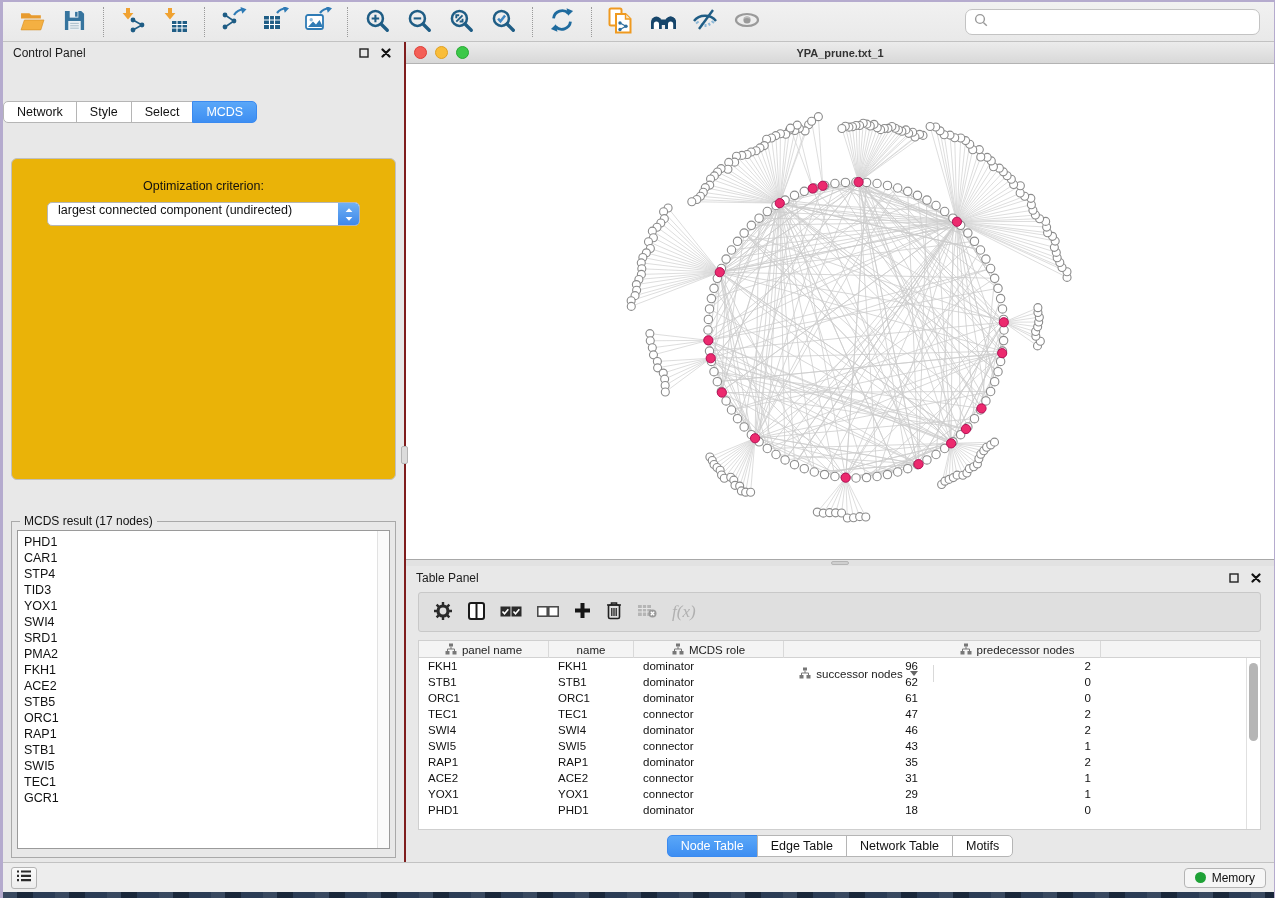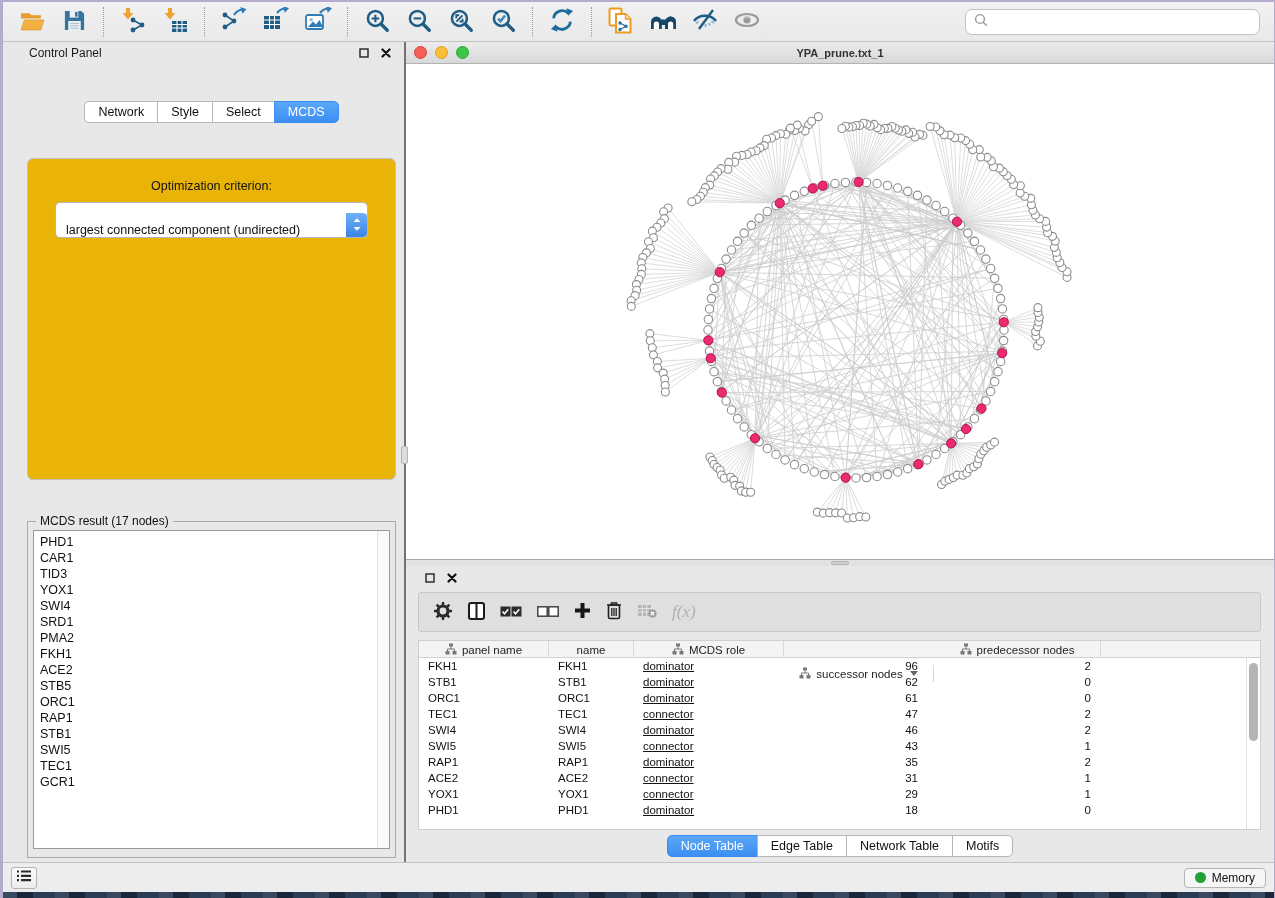--- a/index.html
+++ b/index.html
@@ -10,34 +10,34 @@
   
   .toolbar{height:40px;background:linear-gradient(#f1f1f1,#e9e9e9);border-bottom:1px solid #c2c2c2;display:flex;align-items:center;padding:0 8px;flex:0 0 auto;}
   .tbtn{width:42px;height:34px;display:flex;align-items:center;justify-content:center;background:none;border:none;padding:0;cursor:default;}
   .tsep{width:0;height:30px;border-left:1px dotted #9a9a9a;margin:0 8px;}
   .tspacer{flex:1;}
   .searchbox{width:295px;height:26px;border:1px solid #c3c3c3;border-radius:7px;background:#fff;display:flex;align-items:center;padding:0 8px;margin-right:6px;}
   .searchbox input{border:none;outline:none;flex:1;font-size:12px;background:transparent;margin-left:6px;}
 
   
   .main{flex:1;display:flex;min-height:0;position:relative;}
-  .control-panel{width:403px;flex:0 0 403px;border-right:2px solid #737373;background:#e8e8e8;display:flex;flex-direction:column;padding:0 0 4px 16px;gap:33px;}
+  .control-panel{width:403px;flex:0 0 403px;border-right:2px solid #7f1d1d;background:#e8e8e8;display:flex;flex-direction:column;padding:0 0 4px 0;gap:33px;}
   .panel-head{height:24px;display:flex;align-items:center;padding:0 10px;font-size:12px;color:#1b1b1b;}
   .panel-head .ph-title{flex:1;}
   .wicon{width:16px;height:16px;display:flex;align-items:center;justify-content:center;margin-left:6px;background:none;border:none;padding:0;}
 
-  .cp-tabs{display:flex;justify-content:center;margin:4px 0 2px 0;}
+  .cp-tabs{display:flex;margin:4px 0 2px 0;}
   .tab{border:1px solid #b5b5b5;background:#fff;font-size:12.5px;color:#111;padding:2px 13px;margin-left:-1px;line-height:16px;}
   .tab:first-child{border-radius:5px 0 0 5px;margin-left:0;}
   .tab:last-child{border-radius:0 5px 5px 0;}
   .tab.active{background:linear-gradient(#5aa7f8,#3d8ef2);border-color:#3a8af0;color:#fff;}
 
   .options-box{margin:0 8px;border:1px solid #c0c0c0;border-radius:6px;background:#eab308;height:358px;display:flex;flex-direction:column;align-items:center;}
   .opt-label{font-size:12.5px;color:#111;margin-top:20px;}
-  .select{width:313px;height:36px;margin-top:9px;border:1px solid #b6b6b6;border-radius:5px;background:#fff;display:flex;align-items:flex-end;overflow:hidden;}
+  .select{width:313px;height:24px;margin-top:9px;border:1px solid #b6b6b6;border-radius:5px;background:#fff;display:flex;align-items:flex-start;overflow:hidden;}
   .select .sel-text{flex:1;font-size:12.5px;padding-left:10px;color:#111;white-space:nowrap;}
   .select .sel-cap{width:21px;height:24px;background:linear-gradient(#6fb0f5,#3a84e8);display:flex;align-items:center;justify-content:center;border-radius:0 4px 4px 0;}
   .btn-row{display:flex;gap:14px;margin-top:12px;}
   .btn{border:1px solid #b0b0b0;border-radius:5px;background:linear-gradient(#ffffff,#f2f2f2);font-size:12.5px;color:#111;padding:3px 15px;line-height:16px;}
   .btn.focused{box-shadow:0 0 0 3px rgba(100,160,245,.55);border-color:#7aaef0;}
 
   .fieldset{margin:8px 8px 0 8px;border:1px solid #a9a9a9;position:relative;height:372px;padding:8px 5px 8px 5px;}
   .fieldset .legend{position:absolute;top:-8px;left:8px;background:#e8e8e8;font-size:12px;color:#111;padding:0 4px;}
   .mcds-list{background:#fff;border:1px solid #9a9a9a;height:100%;display:flex;}
   .mcds-items{flex:1;padding:3px 0 0 6px;overflow:hidden;}
@@ -72,21 +72,21 @@
   .th:nth-child(1){width:130px;}
   .th:nth-child(2){width:85px;}
   .th:nth-child(3){width:150px;}
   .th:nth-child(4){width:150px;margin-top:24px;}
   .th:nth-child(5){width:167px;align-items:center;}
   .sortv{width:0;height:0;border-left:4px solid transparent;border-right:4px solid transparent;border-top:5px solid #666;margin-left:2px;}
   .trow{display:flex;height:16px;align-items:center;}
   .td{font-size:11.5px;color:#111;line-height:16px;white-space:nowrap;overflow:hidden;}
   .td:nth-child(1){width:130px;padding-left:9px;}
   .td:nth-child(2){width:85px;padding-left:9px;}
-  .td:nth-child(3){width:150px;padding-left:9px;text-decoration:underline;}
+  .td:nth-child(3){width:150px;padding-left:9px;}
   .td:nth-child(4){width:150px;text-align:right;padding-right:16px;}
   .td:nth-child(5){width:167px;text-align:right;padding-right:10px;}
   .tscroll{position:absolute;top:17px;right:0;bottom:0;width:14px;background:#fff;border-left:1px solid #e0e0e0;}
   .tscroll .thumb{position:absolute;top:5px;left:2px;width:9px;height:78px;background:#b5b5b5;border-radius:5px;}
 
   .tp-tabs{display:flex;justify-content:center;margin:5px 0 5px 0;flex:0 0 auto;}
 
   
   .status-bar{height:30px;background:#ededed;border-top:1px solid #c2c2c2;display:flex;align-items:center;padding:13px 8px;flex:0 0 auto;justify-content:space-between;}
   .list-btn{width:26px;height:22px;background:linear-gradient(#fbfbfb,#ededed);border:1px solid #b4b4b4;border-radius:3px;display:flex;align-items:center;justify-content:center;padding:0;}
@@ -285,20 +285,21 @@
               </svg>
             </span>
         </div>
       </div>
       <div class="fieldset">
         <span class="legend">MCDS result (17 nodes)</span>
         <div class="mcds-list">
           <div class="mcds-items" id="mcds-items">
               <div class="mcds-item">PHD1</div>
               <div class="mcds-item">CAR1</div>
+              <div class="mcds-item">STP4</div>
               <div class="mcds-item">TID3</div>
               <div class="mcds-item">YOX1</div>
               <div class="mcds-item">SWI4</div>
               <div class="mcds-item">SRD1</div>
               <div class="mcds-item">PMA2</div>
               <div class="mcds-item">FKH1</div>
               <div class="mcds-item">ACE2</div>
               <div class="mcds-item">STB5</div>
               <div class="mcds-item">ORC1</div>
               <div class="mcds-item">RAP1</div>
@@ -1062,20 +1063,21 @@
             </svg>
         </div>
       </div>
 
       <div class="h-splitter">
           <div class="grip"></div>
         </div>
 
       <div class="table-panel">
         <div class="panel-head">
+          <span class="ph-title">Table Panel</span>
           <button class="wicon">
               <svg width="10" height="10" viewBox="0 0 10 10">
                 <rect x="1" y="1" width="8" height="8" fill="none" stroke="#222" stroke-width="1.4"></rect>
               </svg>
             </button>
           <button class="wicon">
               <svg width="10" height="10" viewBox="0 0 10 10">
                 <path d="M1.5 1.5l7 7M8.5 1.5l-7 7" stroke="#111" stroke-width="2.2" stroke-linecap="round"></path>
               </svg>
             </button>

